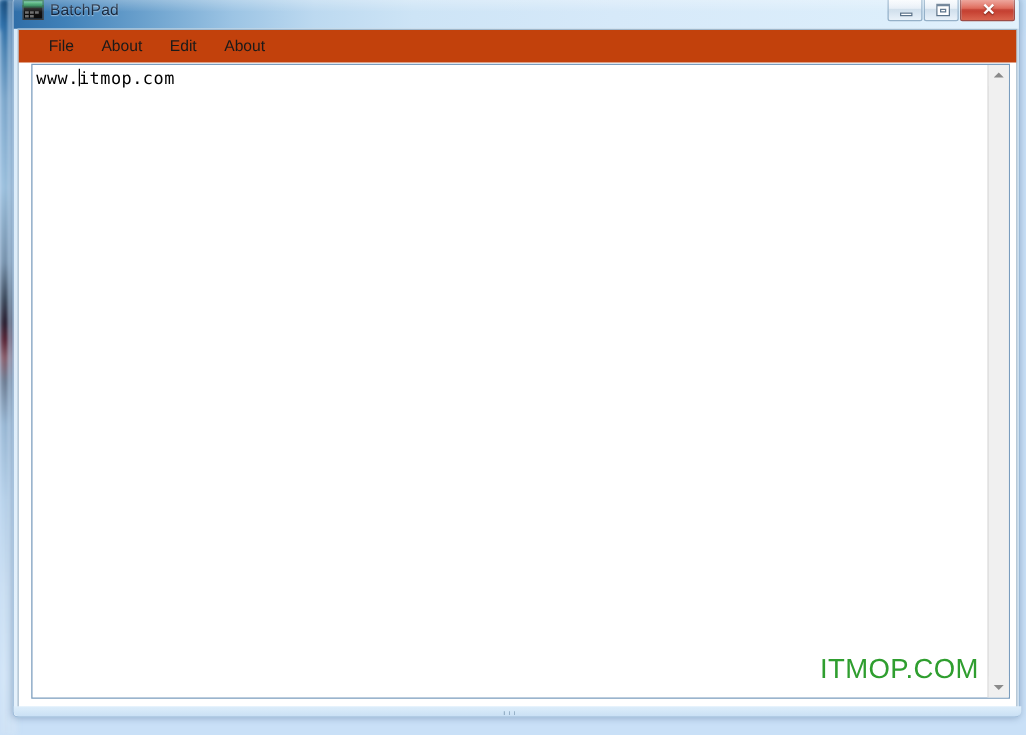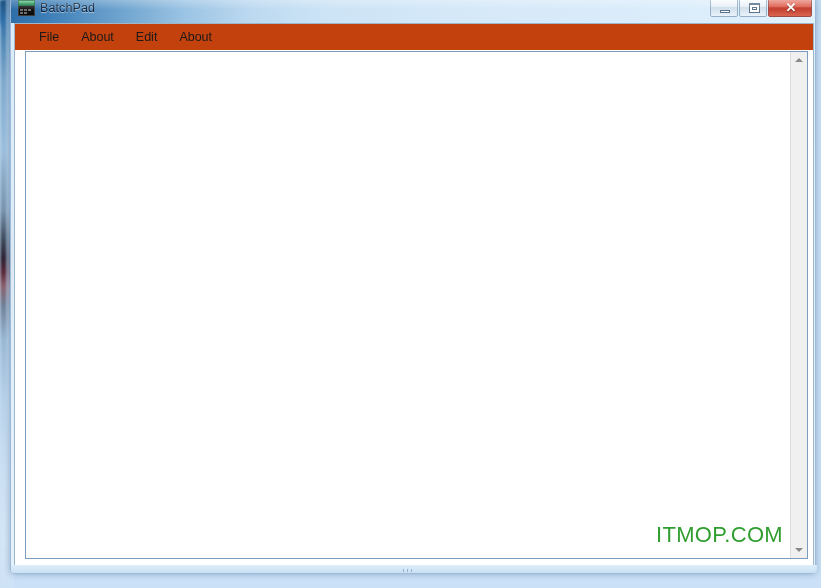--- a/index.html
+++ b/index.html
@@ -386,20 +386,21 @@
 
     <div id="menubar">
       <div class="menu-item">File</div>
       <div class="menu-item">About</div>
       <div class="menu-item">Edit</div>
       <div class="menu-item">About</div>
     </div>
 
     <div id="editor-wrap">
 
+      <div id="editor-text"><span>www.</span><span id="caret"></span><span>itmop.com</span></div>
 
       <div id="vscroll">
         <div class="sb-arrow up">
           <span class="tri up"></span>
         </div>
         <div class="sb-arrow down">
           <span class="tri down"></span>
         </div>
       </div>
 

